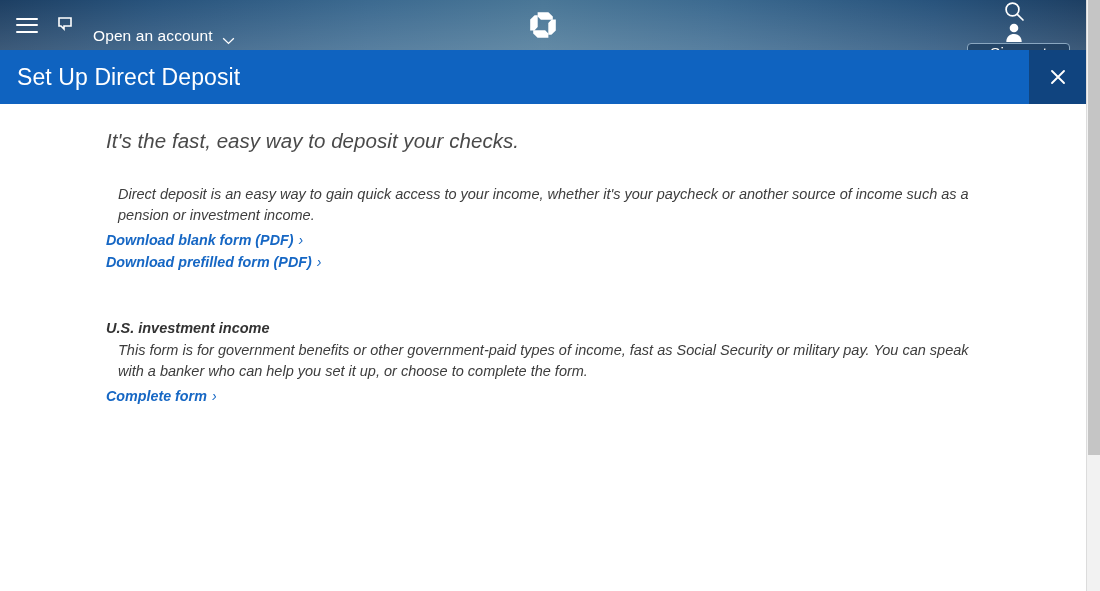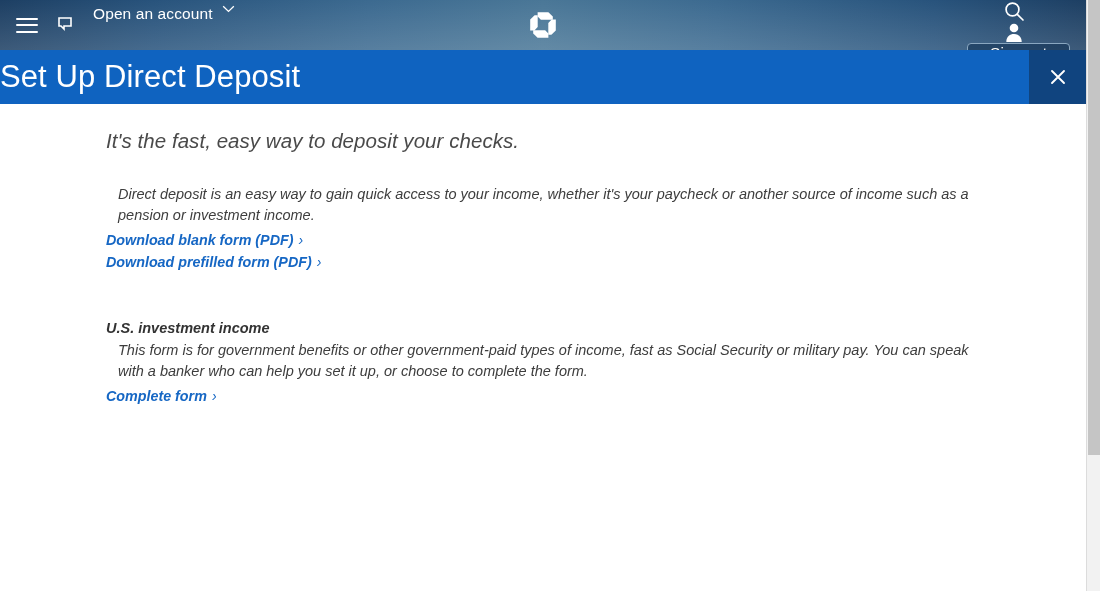--- a/index.html
+++ b/index.html
@@ -57,21 +57,21 @@
 
   
   .hamburger { width: 22px; height: 15px; display: flex; flex-direction: column; justify-content: space-between; }
   .hamburger span { display: block; height: 2px; background: #ffffff; border-radius: 1px; }
 
   
   .flag-icon { width: 20px; height: 20px; }
 
   .open-account {
     display: flex;
-    align-items: flex-start;
+    align-items: flex-end;
     gap: 9px;
     margin-left: 9px;
     color: #ffffff;
     font-size: 15.5px;
     letter-spacing: 0.1px;
     cursor: pointer;
     height: 40px;
   }
   .chev-down {
     width: 13px; height: 8px;
@@ -127,22 +127,23 @@
     position: absolute;
     top: 50px; left: 0;
     width: 1086px;
     height: 54px;
     background: #0f63c0;
     display: flex;
     align-items: center;
   }
   .titlebar-text {
     color: #ffffff;
-    font-size: 31px;
+    font-size: 23px;
     font-weight: 400;
+    padding-left: 17px;
     letter-spacing: 0.1px;
   }
   .close-btn {
     position: absolute;
     right: 0; top: 0;
     width: 57px;
     height: 54px;
     background: #10447f;
     display: flex;
     align-items: center;

